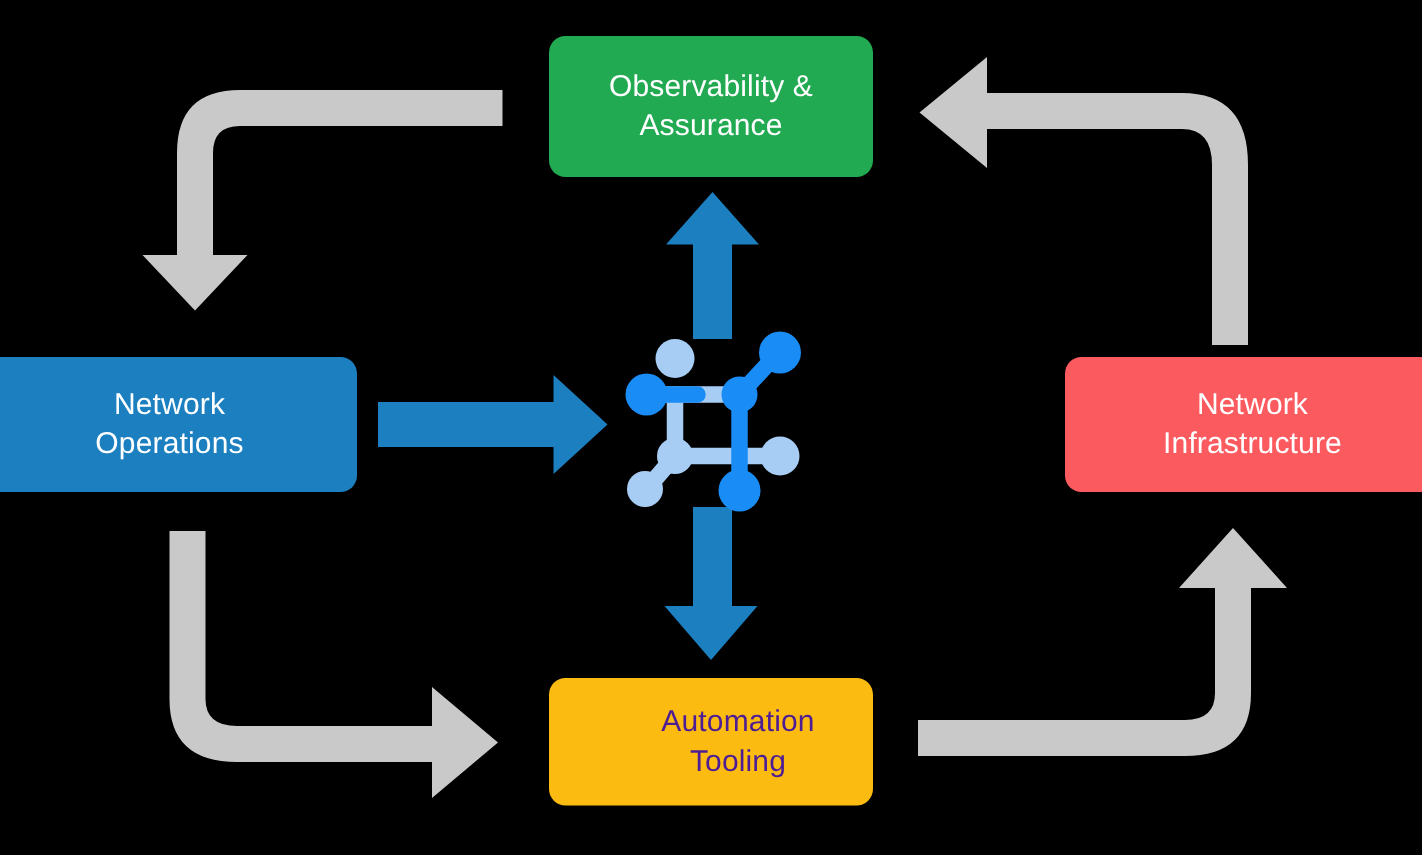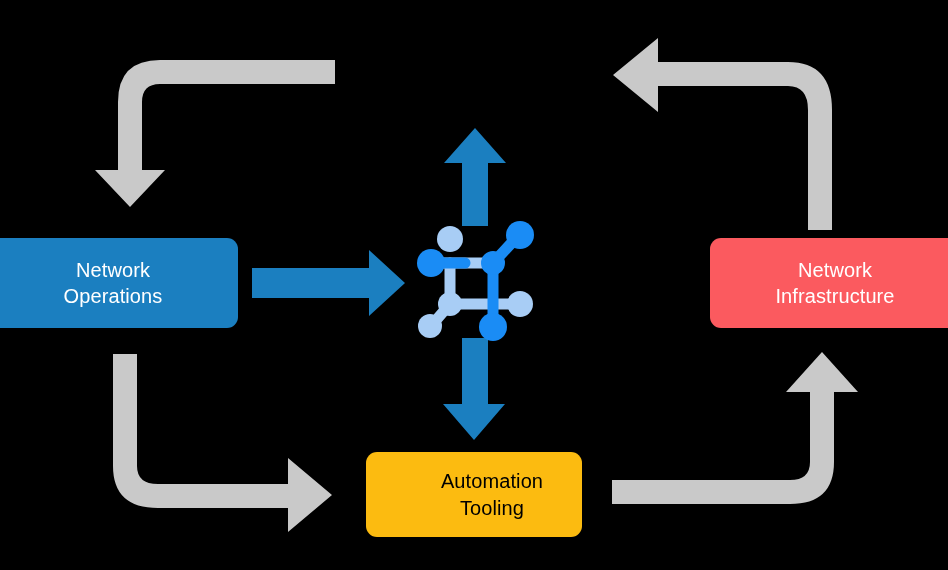--- a/index.html
+++ b/index.html
@@ -190,29 +190,33 @@
     </g>
 
     <g fill="#1a8cf5">
       <circle cx="16" cy="47" r="14"></circle>
       <circle cx="78" cy="47" r="12"></circle>
       <circle cx="105" cy="19" r="14"></circle>
       <circle cx="78" cy="111" r="14"></circle>
     </g>
   </svg>
 
+  <div class="node-box" id="node-observability" style="background: rgb(34, 170, 82); color: rgb(255, 255, 255);">
+    <span class="node-label">Observability &amp;
+Assurance</span>
+  </div>
 
   <div class="node-box" id="node-network-operations" style="background: rgb(27, 127, 192); color: rgb(255, 255, 255);">
     <span class="node-label">Network
 Operations</span>
   </div>
 
   <div class="node-box" id="node-network-infrastructure" style="background: rgb(251, 90, 95); color: rgb(255, 255, 255);">
     <span class="node-label">Network
 Infrastructure</span>
   </div>
 
-  <div class="node-box" id="node-automation-tooling" style="background: rgb(252, 187, 16); color: #000000; padding-left: 46px;">
+  <div class="node-box" id="node-automation-tooling" style="background: rgb(252, 187, 16); color: #4c1d95; padding-left: 46px;">
     <span class="node-label">Automation
 Tooling</span>
   </div>
 
 </div>
 
 </body></html>

